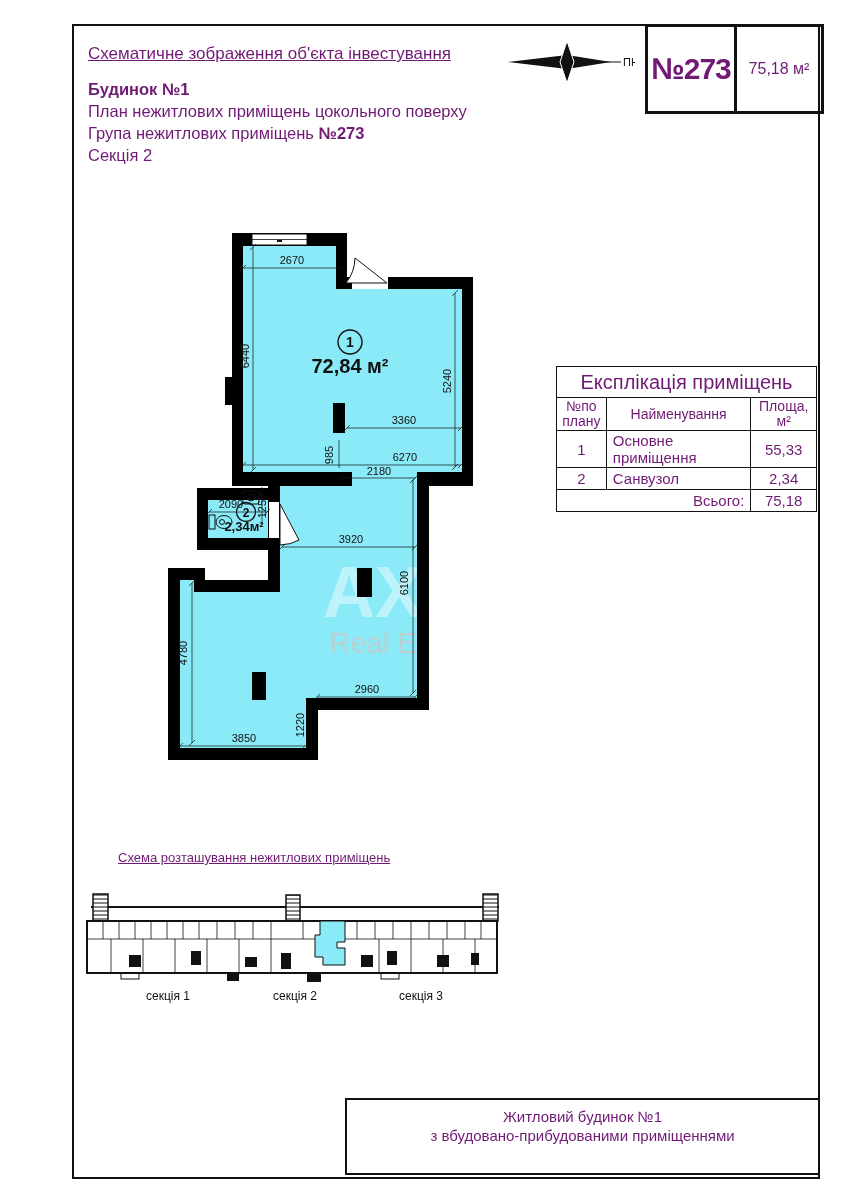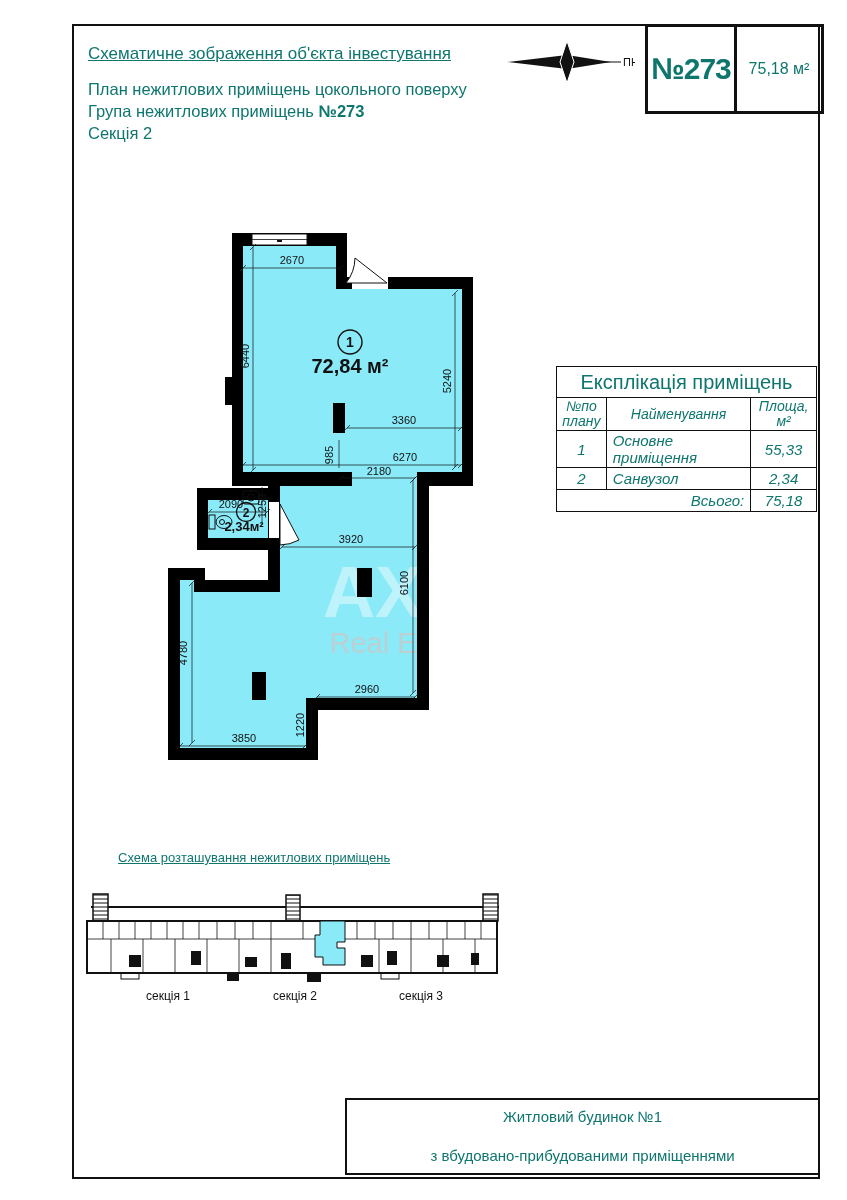--- a/index.html
+++ b/index.html
@@ -1,67 +1,68 @@
 <!DOCTYPE html>
 <html><head>
 <meta charset="utf-8">
 <style>
   html,body{margin:0;padding:0;background:#ffffff;}
   .page{position:relative;width:847px;height:1200px;background:#ffffff;overflow:hidden;
-        font-family:"Liberation Sans", sans-serif;color:#0f766e;}
+        font-family:"Liberation Sans", sans-serif;color:#701a75;}
   .frame{position:absolute;left:72px;top:24px;width:744px;height:1151px;border:2px solid #111;}
   
   .hdr{position:absolute;left:88px;top:44px;width:430px;}
   .doc-title{font-size:17px;text-decoration:underline;margin-bottom:14px;}
   .hline{font-size:16.5px;line-height:22px;}
   .bold{font-weight:bold;}
   
   .stamp{position:absolute;left:645px;top:24px;width:173px;height:84px;border:3px solid #111;
          display:flex;}
   .stamp .num{width:86px;border-right:3px solid #111;display:flex;align-items:center;justify-content:center;
          font-weight:bold;font-size:30px;letter-spacing:-1px;}
   .stamp .area{flex:1;display:flex;align-items:center;justify-content:center;font-size:16px;}
   
   .compass{position:absolute;left:505px;top:40px;text-align:right;}
   
   .plan{position:absolute;left:165px;top:225px;}
   
   .expl{position:absolute;left:556px;top:366px;width:261px;font-size:15px;}
   .expl .t-title{border:1.5px solid #111;border-bottom:none;text-align:center;
         font-size:20px;padding:4px 0 3px 0;}
-  .expl table{border-collapse:collapse;width:100%;font-style:italic;}
+  .expl table{border-collapse:collapse;width:100%;}
   .expl th,.expl td{border:1.5px solid #111;padding:1px 3px;font-weight:normal;}
   .expl th{font-size:14px;line-height:15px;}
   .c1{width:44px;text-align:center;}
   .c2{width:148px;text-align:center;}
   .c3{width:61px;text-align:center;}
   .expl td.name{text-align:left;padding-left:6px;}
   .expl td.num,.expl td.val{text-align:center;}
   .expl td.total-lbl{text-align:right;padding-right:6px;}
   .expl tr{height:22px;}
   
   .schema-title{position:absolute;left:118px;top:850px;font-size:13px;text-decoration:underline;}
   .schema{position:absolute;left:85px;top:893px;}
   
   .footer{position:absolute;left:345px;top:1098px;width:473px;height:77px;border:2px solid #111;
           border-right:none;display:flex;flex-direction:column;align-items:center;justify-content:flex-start;
-          padding-top:7px;box-sizing:border-box;font-size:15px;line-height:19px;text-align:center;gap:20px;}
+          padding-top:7px;box-sizing:border-box;font-size:15px;line-height:19px;text-align:center;}
   svg text{font-family:"Liberation Sans", sans-serif;fill:#111;}
   .dim{font-size:11px;}
   .wm1{font-size:72px;font-weight:bold;fill:#ffffff;opacity:.45;}
   .wm2{font-size:29px;fill:#c9c9c9;opacity:.8;}
 </style>
 </head>
 <body>
 
 <div class="page">
   <div class="frame"></div>
 
   <div class="hdr">
     <div class="doc-title">Схематичне зображення об'єкта інвестування</div>
+    <div class="hline bold">Будинок №1</div>
     <div class="hline">План нежитлових приміщень цокольного поверху</div>
     <div class="hline"><span>Група нежитлових приміщень </span><span class="bold">№273</span></div>
     <div class="hline">Секція 2</div>
   </div>
 
   <div class="compass">
     <svg width="130" height="44" viewBox="0 0 130 44">
       <g>
         <polygon points="2,22 62,15 106,22 62,29" fill="#111"></polygon>
         <polygon points="62,1 69,22 62,43 55,22" fill="#111" stroke="#fff" stroke-width="1"></polygon>

